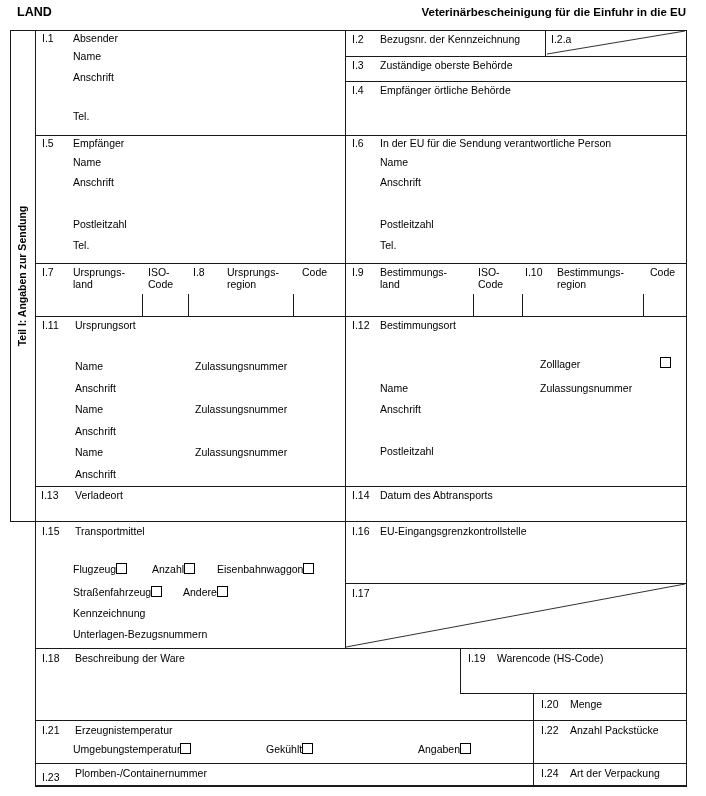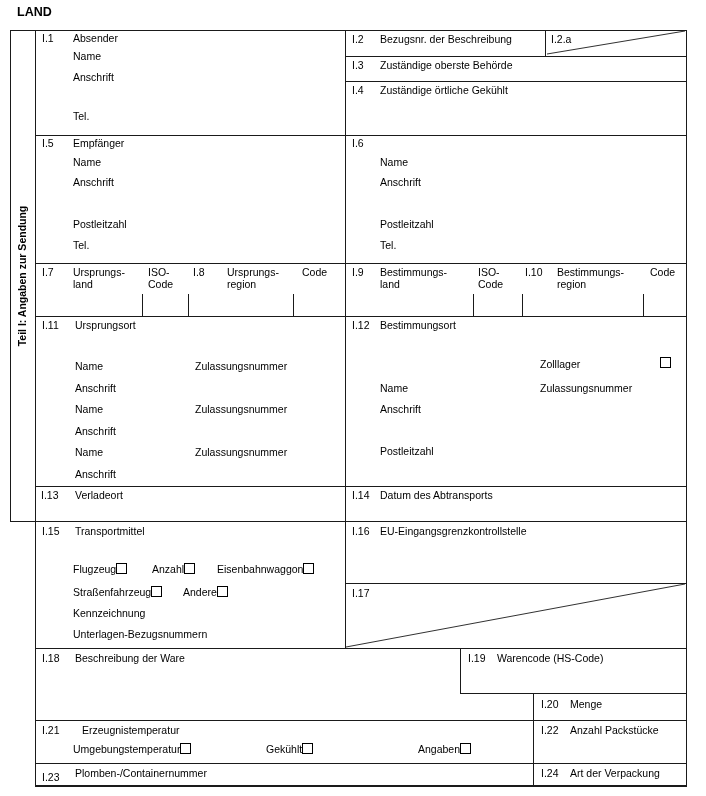--- a/index.html
+++ b/index.html
@@ -24,20 +24,21 @@
   .opt { position:absolute; display:flex; align-items:center; height:13px; }
   .diag { position:absolute; left:0; top:0; pointer-events:none; }
   .diag line { stroke:#1a1a1a; stroke-width:0.9; }
 </style>
 </head>
 <body>
 
 <div class="page">
 
   <div class="land t" style="left:17px;top:5px">LAND</div>
+  <div class="title">Veterinärbescheinigung für die Einfuhr in die EU</div>
 
   <div class="sidebar">
     <span>Teil I: Angaben zur Sendung</span>
   </div>
 
   <div class="vl" style="left:10px;top:30px;height:491px"></div>
   <div class="vl" style="left:35px;top:30px;height:757px"></div>
   <div class="vl" style="left:345px;top:30px;height:618px"></div>
   <div class="vl" style="left:686px;top:30px;height:757px"></div>
   <div class="vl" style="left:545px;top:30px;height:26px"></div>
@@ -71,36 +72,37 @@
     <line x1="346" y1="647" x2="685" y2="584"></line>
   </svg>
 
   <span class="t" style="left:42px;top:33px">I.1</span>
   <span class="t" style="left:73px;top:33px">Absender</span>
   <span class="t" style="left:73px;top:51px">Name</span>
   <span class="t" style="left:73px;top:72px">Anschrift</span>
   <span class="t" style="left:73px;top:111px">Tel.</span>
 
   <span class="t" style="left:352px;top:34px">I.2</span>
-  <span class="t" style="left:380px;top:34px">Bezugsnr. der Beschreibung</span>
+  <span class="t" style="left:380px;top:34px">Bezugsnr. der Kennzeichnung</span>
   <span class="t" style="left:551px;top:34px">I.2.a</span>
 
   <span class="t" style="left:352px;top:60px">I.3</span>
   <span class="t" style="left:380px;top:60px">Zuständige oberste Behörde</span>
   <span class="t" style="left:352px;top:85px">I.4</span>
-  <span class="t" style="left:380px;top:85px">Zuständige örtliche Gekühlt</span>
+  <span class="t" style="left:380px;top:85px">Empfänger örtliche Behörde</span>
 
   <span class="t" style="left:42px;top:138px">I.5</span>
   <span class="t" style="left:73px;top:138px">Empfänger</span>
   <span class="t" style="left:73px;top:157px">Name</span>
   <span class="t" style="left:73px;top:177px">Anschrift</span>
   <span class="t" style="left:73px;top:219px">Postleitzahl</span>
   <span class="t" style="left:73px;top:240px">Tel.</span>
 
   <span class="t" style="left:352px;top:138px">I.6</span>
+  <span class="t" style="left:380px;top:138px">In der EU für die Sendung verantwortliche Person</span>
   <span class="t" style="left:380px;top:157px">Name</span>
   <span class="t" style="left:380px;top:177px">Anschrift</span>
   <span class="t" style="left:380px;top:219px">Postleitzahl</span>
   <span class="t" style="left:380px;top:240px">Tel.</span>
 
   <span class="t" style="left:42px;top:267px">I.7</span>
   <span class="t two" style="left:73px;top:267px">Ursprungs-
 land</span>
   <span class="t two" style="left:148px;top:267px">ISO-
 Code</span>
@@ -174,21 +176,21 @@
   <span class="t" style="left:352px;top:588px">I.17</span>
 
   <span class="t" style="left:42px;top:653px">I.18</span>
   <span class="t" style="left:75px;top:653px">Beschreibung der Ware</span>
   <span class="t" style="left:468px;top:653px">I.19</span>
   <span class="t" style="left:497px;top:653px">Warencode (HS-Code)</span>
   <span class="t" style="left:541px;top:699px">I.20</span>
   <span class="t" style="left:570px;top:699px">Menge</span>
 
   <span class="t" style="left:42px;top:725px">I.21</span>
-  <span class="t" style="left:82px;top:725px">Erzeugnistemperatur</span>
+  <span class="t" style="left:75px;top:725px">Erzeugnistemperatur</span>
   <span class="opt" style="left:73px;top:742px">
     <span>Umgebungstemperatur</span>
     <span class="cb"></span>
   </span>
   <span class="opt" style="left:266px;top:742px">
     <span>Gekühlt</span>
     <span class="cb"></span>
   </span>
   <span class="opt" style="left:418px;top:742px">
     <span>Angaben</span>

